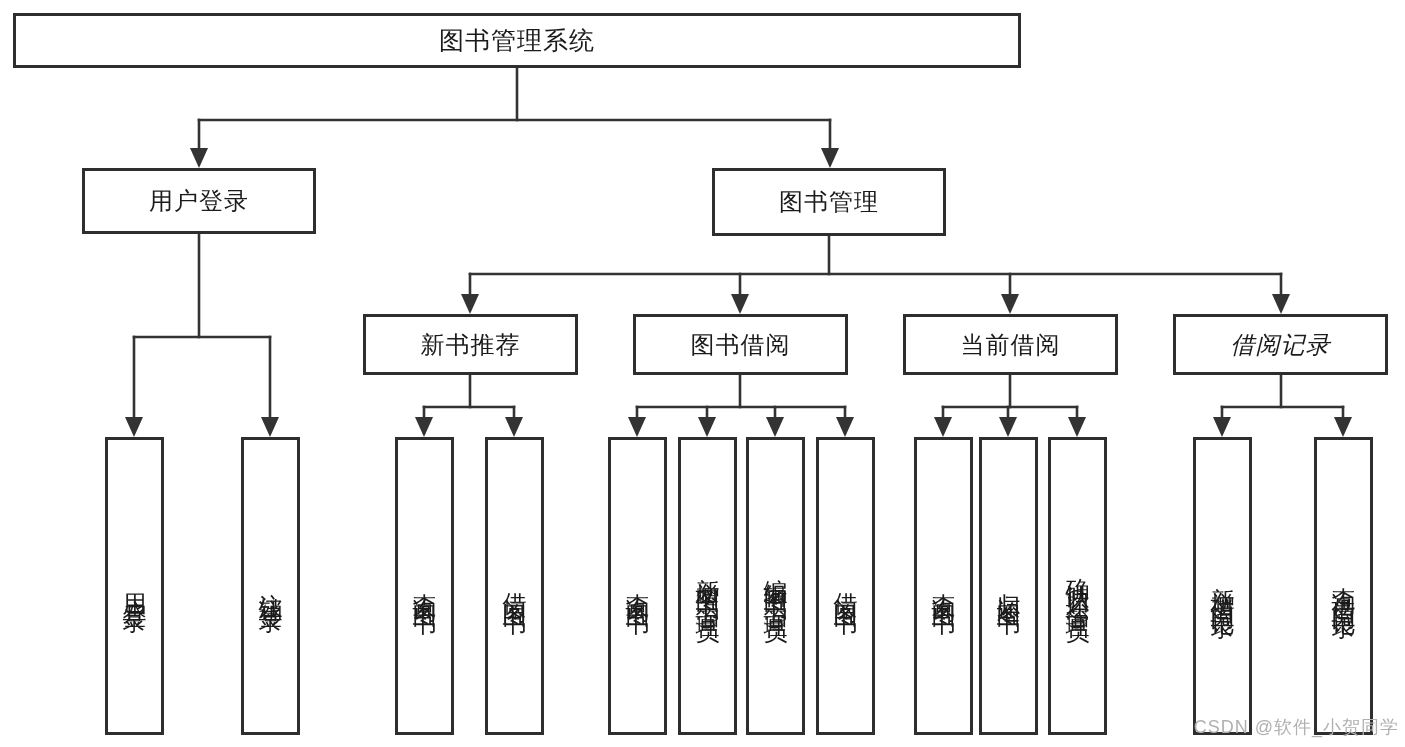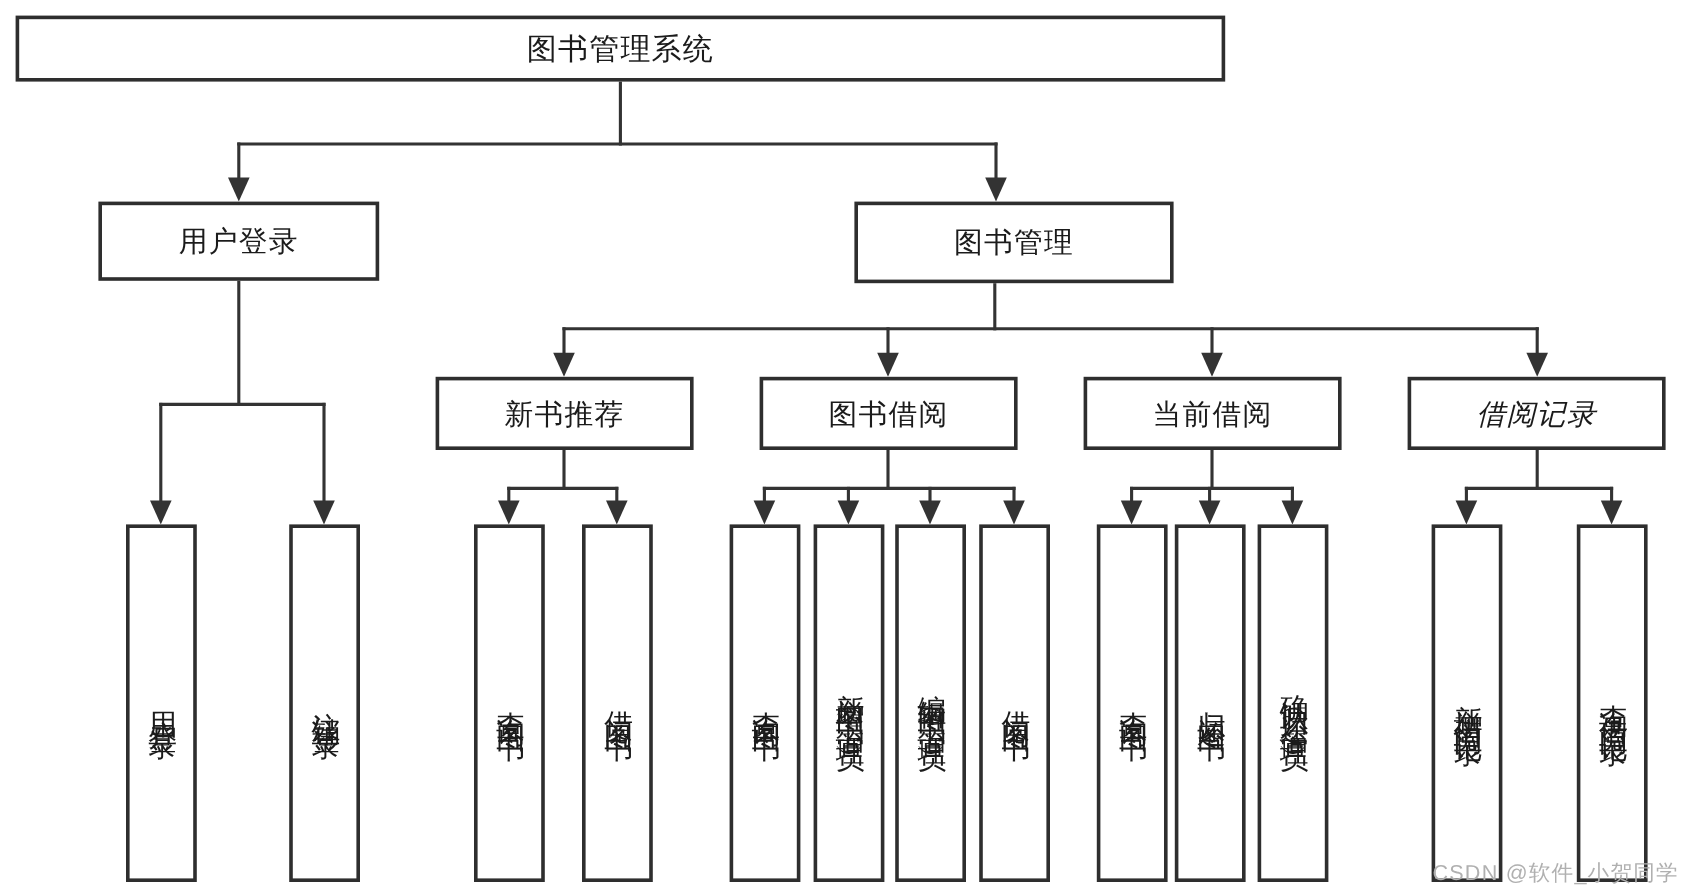--- a/index.html
+++ b/index.html
@@ -122,21 +122,21 @@
     <polygon points="1334,417 1352,417 1343,437"></polygon>
   </svg>
 
   <div class="node root-node" style="left:13px; top:13px; width:1008px; height:55px;">
     <span>图书管理系统</span>
   </div>
 
   <div class="node h-node" style="left:82px; top:168px; width:234px; height:66px;">
     <span>用户登录</span>
   </div>
-  <div class="node h-node" style="left:712px; top:168px; width:266px; height:68px;">
+  <div class="node h-node" style="left:712px; top:168px; width:234px; height:68px;">
     <span>图书管理</span>
   </div>
 
   <div class="node h-node" style="left:363px; top:314px; width:215px; height:61px;">
     <span>新书推荐</span>
   </div>
   <div class="node h-node" style="left:633px; top:314px; width:215px; height:61px;">
     <span>图书借阅</span>
   </div>
   <div class="node h-node" style="left:903px; top:314px; width:215px; height:61px;align-items:center;">

